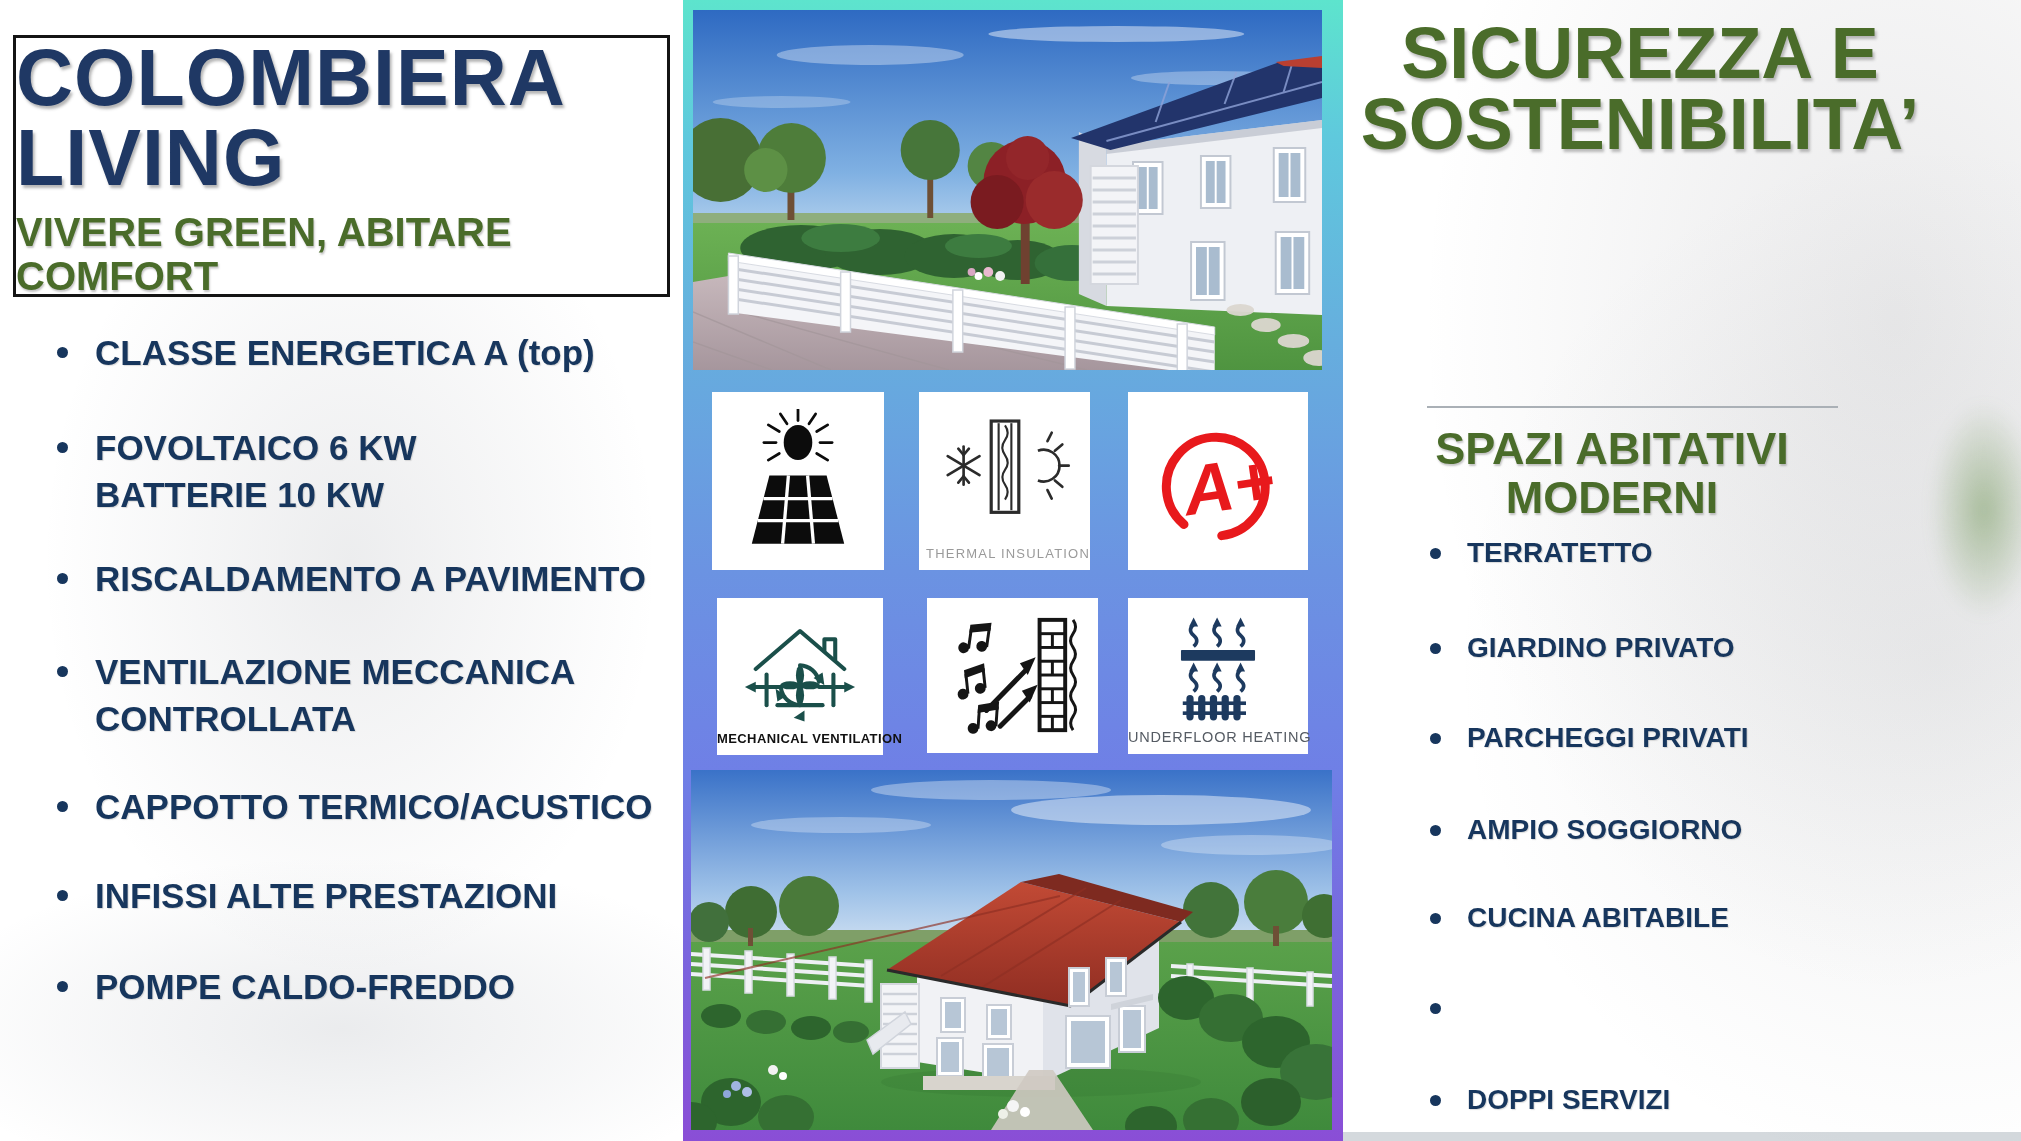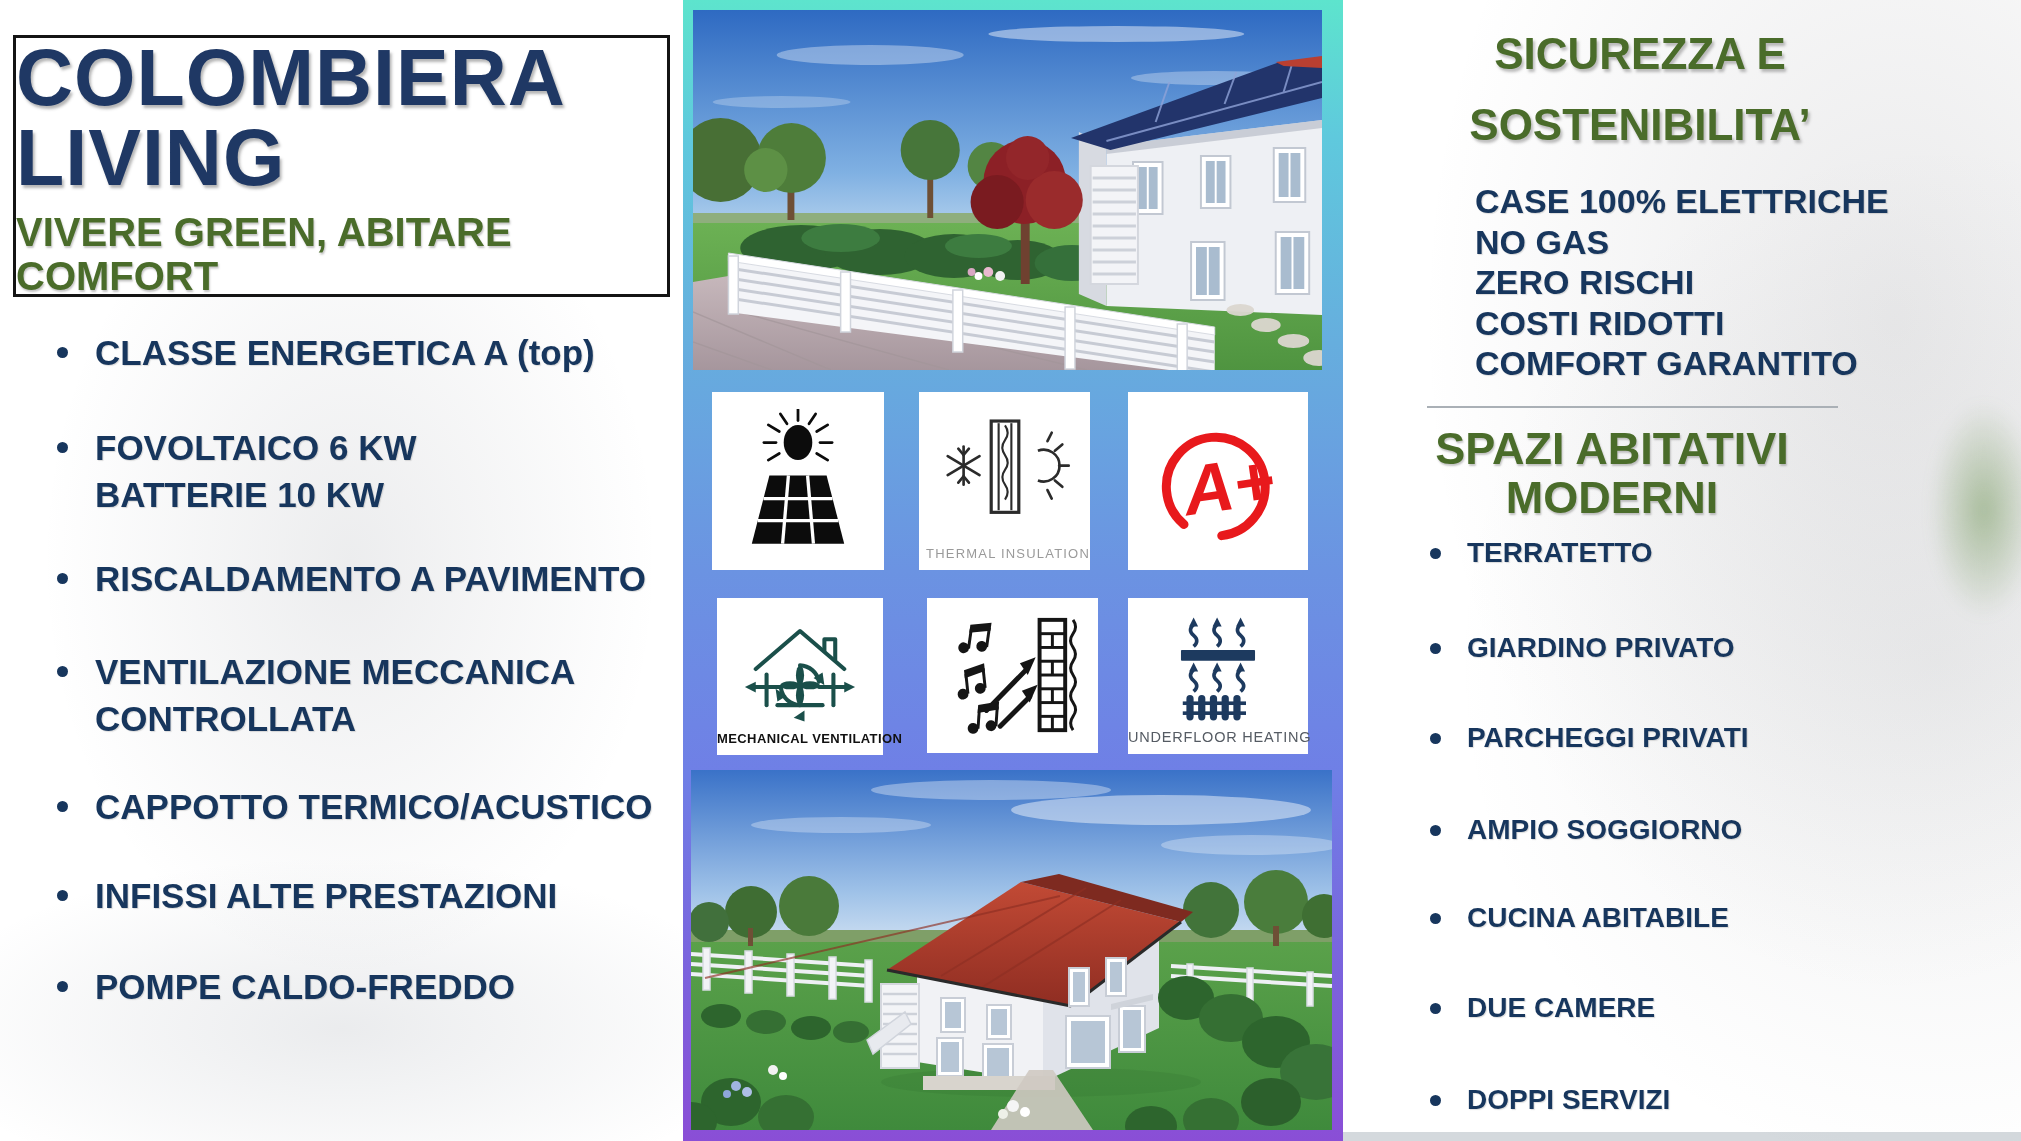--- a/index.html
+++ b/index.html
@@ -50,21 +50,21 @@
   .t-r2a{left:34px;top:598px;width:166px;height:157px;}
   .t-r2b{left:244px;top:598px;width:171px;height:155px;}
   .t-r2c{left:445px;top:598px;width:180px;height:156px;}
   .tile-cap{position:absolute;left:0;right:0;bottom:9px;text-align:right;white-space:nowrap;margin-top:28px;}
   .cap-light{font-size:13px;letter-spacing:1.2px;color:#9a9a9a;font-weight:400;}
   .cap-bold{font-size:13px;letter-spacing:.4px;color:#111;font-weight:700;}
   .cap-gray{font-size:14.5px;letter-spacing:.8px;color:#555b63;font-weight:400;}
 
   
   .r-title{position:absolute;left:1355px;top:18px;width:570px;text-align:center;
-           font-size:44px;font-weight:800;color:#4a6c2a;line-height:71px;
+           font-size:72px;font-weight:800;color:#4a6c2a;line-height:71px;
            text-shadow:2px 3px 3px rgba(90,90,90,.4);}
   .r-highlights{position:absolute;left:1475px;top:181px;font-size:34px;font-weight:800;
                 color:#17365d;line-height:40.5px;text-shadow:1px 1px 1px rgba(120,120,120,.25);}
   .r-divider{position:absolute;left:1427px;top:406px;width:411px;height:2px;background:#aab0b6;}
   .r-section{position:absolute;left:1372px;top:424px;width:480px;text-align:center;
              font-size:45px;font-weight:800;color:#4a6c2a;line-height:49px;
              text-shadow:1px 2px 2px rgba(90,90,90,.35);}
   .r-bullet{position:absolute;display:flex;}
   .r-bullet .dot{margin-left:1430px;margin-top:16px;}
   .r-bullet .feat-text{margin-left:26px;font-size:28px;line-height:42px;}
@@ -570,27 +570,20 @@
         </g>
       </svg>
     </div>
   </div>
 
   <div class="r-title">
     <div>SICUREZZA E</div>
     <div>SOSTENIBILITA’</div>
   </div>
 
-  <div class="r-highlights">
-    <div>CASE 100% ELETTRICHE</div>
-    <div>NO GAS</div>
-    <div>ZERO RISCHI</div>
-    <div>COSTI RIDOTTI</div>
-    <div>COMFORT GARANTITO</div>
-  </div>
 
   <div class="r-divider"></div>
 
   <div class="r-section">
     <div>SPAZI ABITATIVI</div>
     <div>MODERNI</div>
   </div>
 
   <div class="r-bullet" style="top:532px">
     <span class="dot"></span>
@@ -607,20 +600,19 @@
   <div class="r-bullet" style="top:809px">
     <span class="dot"></span>
     <div class="feat-text">AMPIO SOGGIORNO</div>
   </div>
   <div class="r-bullet" style="top:897px">
     <span class="dot"></span>
     <div class="feat-text">CUCINA ABITABILE</div>
   </div>
   <div class="r-bullet" style="top:987px">
     <span class="dot"></span>
-    <div class="feat-text">DUE CAMERE</div>
   </div>
   <div class="r-bullet" style="top:1079px">
     <span class="dot"></span>
     <div class="feat-text">DOPPI SERVIZI</div>
   </div>
 
 </div>
 
 </body></html>

